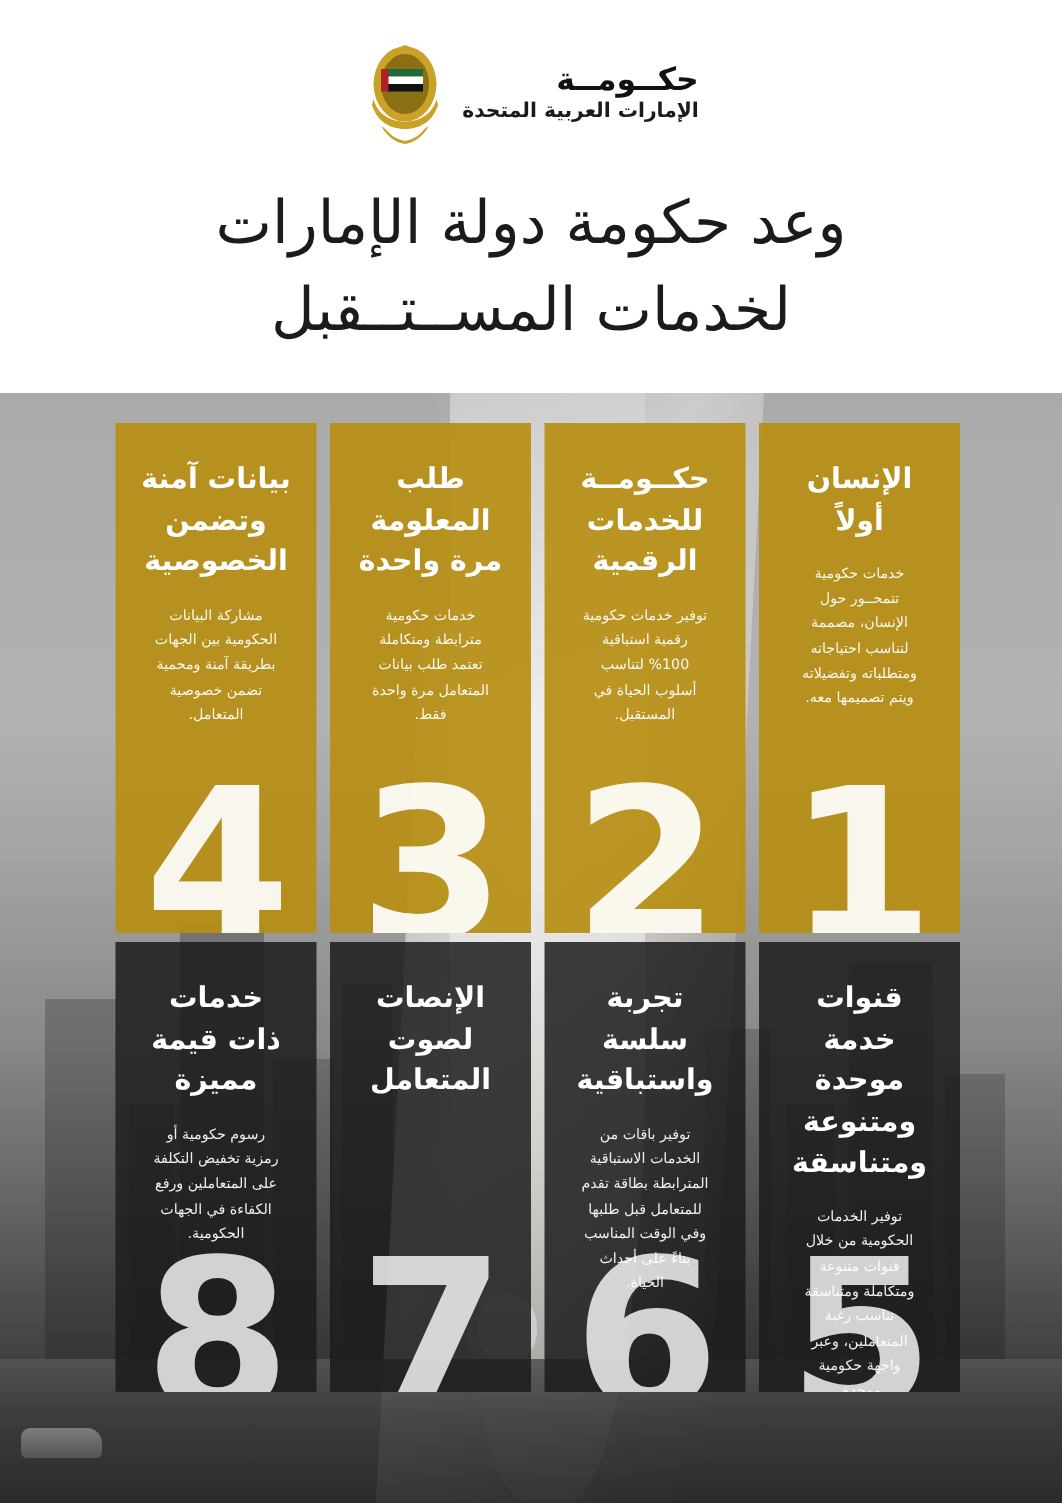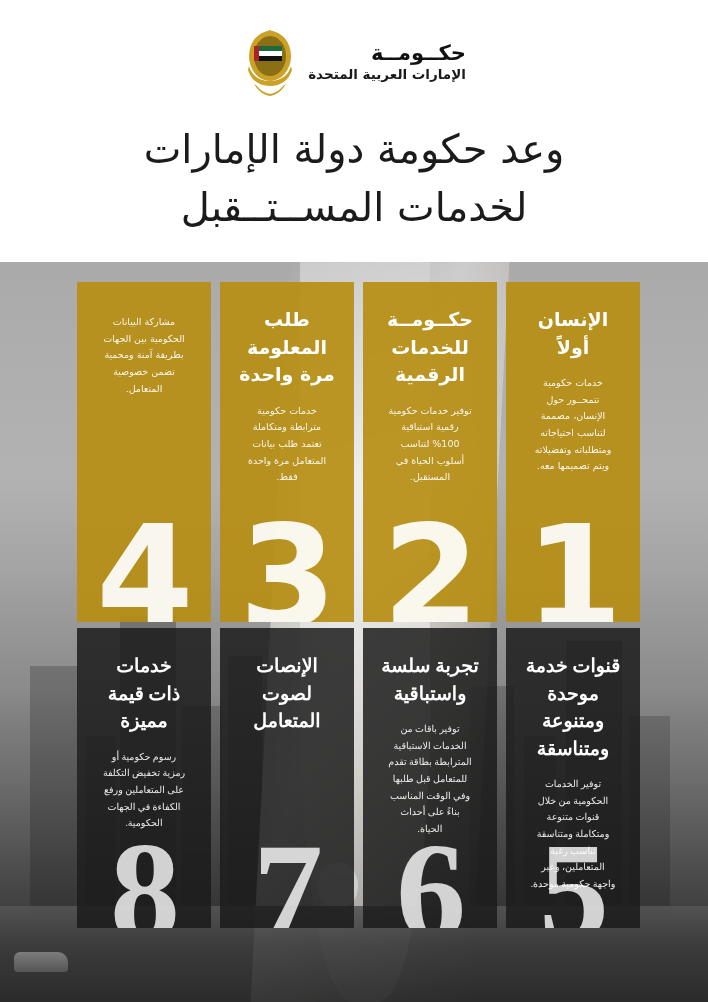--- a/index.html
+++ b/index.html
@@ -181,21 +181,20 @@
     overflow: hidden;
     padding: 24px 14px 0 14px;
     box-sizing: border-box;
     color: #ffffff;
   }
   .card.gold {
     background: rgba(182,142,18, 0.92);
   }
   .card.dark {
     background: rgba(26,26,26, 0.84);
-    font-family: Liberation Serif, serif;
   }
 
   .card-title {
     font-size: 19px;
     font-weight: bold;
     line-height: 1.45;
     text-align: center;
     color: #ffffff;
     margin: 0 0 14px 0;
   }
@@ -312,20 +311,25 @@
       <div class="card-title">
         <div>طلب</div>
         <div>المعلومة</div>
         <div>مرة واحدة</div>
       </div>
       <p class="card-desc">خدمات حكومية مترابطة ومتكاملة تعتمد طلب بيانات المتعامل مرة واحدة فقط.</p>
       <div class="card-num">3</div>
     </div>
 
     <div class="card gold">
+      <div class="card-title">
+        <div>بيانات آمنة</div>
+        <div>وتضمن</div>
+        <div>الخصوصية</div>
+      </div>
       <p class="card-desc">مشاركة البيانات الحكومية بين الجهات بطريقة آمنة ومحمية تضمن خصوصية المتعامل.</p>
       <div class="card-num">4</div>
     </div>
 
     <div class="card dark">
       <div class="card-title">
         <div>قنوات خدمة</div>
         <div>موحدة</div>
         <div>ومتنوعة</div>
         <div>ومتناسقة</div>

